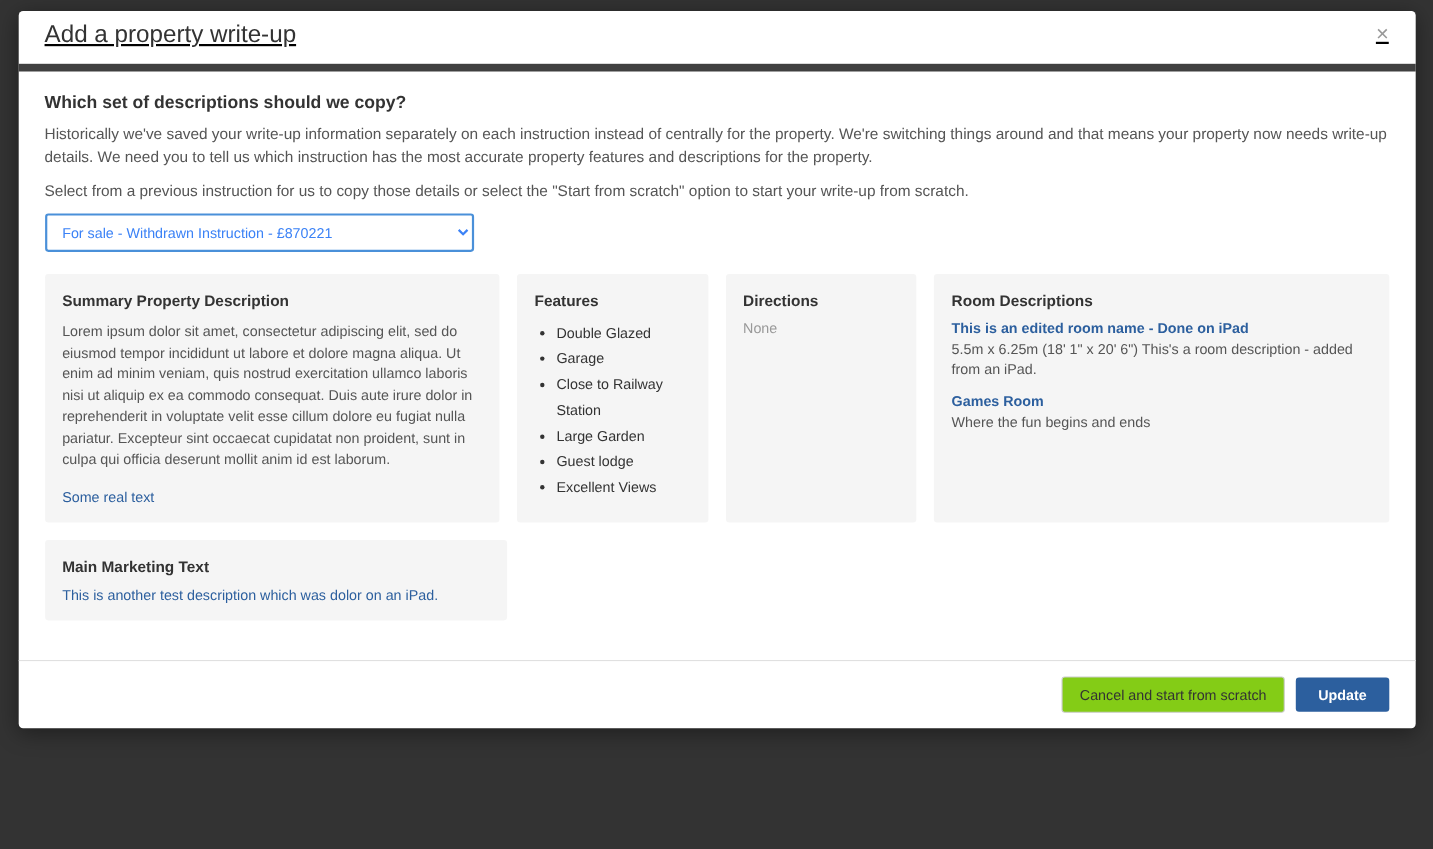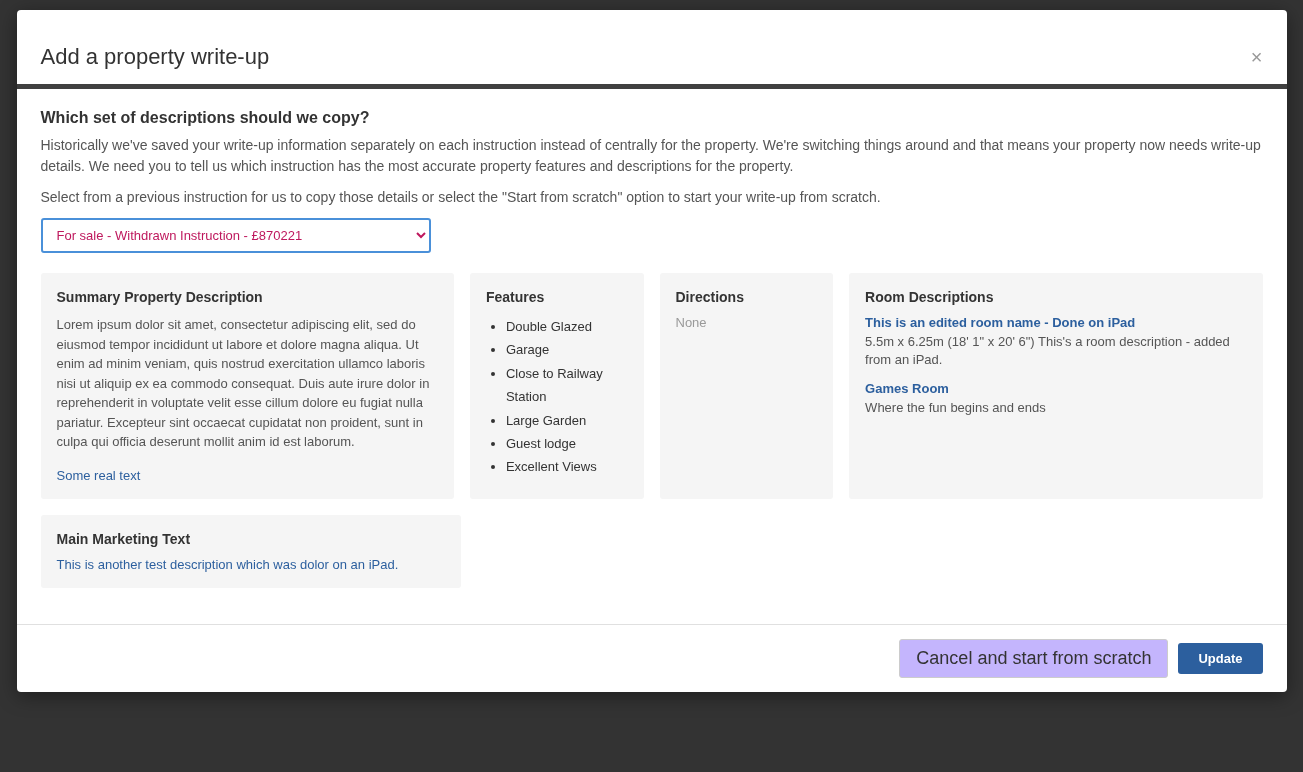--- a/index.html
+++ b/index.html
@@ -26,25 +26,26 @@
     .modal {
       background: #fff;
       width: 1270px;
       border-radius: 4px;
       box-shadow: 0 4px 20px rgba(0,0,0,0.4);
       display: flex;
       flex-direction: column;
       position: relative;
     }
     .modal-header {
-      padding: 34px 24px 14px;
-      border-bottom: 5px solid #404040;
+      padding: 8px 24px 14px;
+      border-bottom: 7px solid #404040;
       display: flex;
       align-items: center;
       justify-content: space-between;
+      text-decoration: underline;
     }
     .modal-title {
       font-size: 22px;
       font-weight: 300;
       color: #333;
     }
     .close-btn {
       background: none;
       border: none;
       font-size: 20px;
@@ -70,21 +71,21 @@
     }
     .select-wrapper {
       margin-bottom: 20px;
     }
     .instruction-select {
       width: 390px;
       padding: 7px 10px;
       border: 2px solid #4a90d9;
       border-radius: 3px;
       font-size: 13px;
-      color: #be185d;
+      color: #3b82f6;
       background: #fff;
       cursor: pointer;
       appearance: auto;
     }
     .cards-row {
       display: flex;
       gap: 16px;
       margin-bottom: 16px;
     }
     .card {
@@ -137,25 +138,25 @@
     }
     .modal-footer {
       padding: 14px 24px;
       border-top: 1px solid #e0e0e0;
       display: flex;
       justify-content: flex-end;
       gap: 10px;
       align-items: center;
     }
     .btn-cancel {
-      background: #c4b5fd;
+      background: #84cc16;
       border: 1px solid #ccc;
       border-radius: 3px;
       padding: 8px 16px;
-      font-size: 18px;
+      font-size: 13px;
       color: #333;
       cursor: pointer;
     }
     .btn-update {
       background: #2c5f9e;
       border: none;
       border-radius: 3px;
       padding: 8px 20px;
       font-size: 13px;
       color: #fff;

